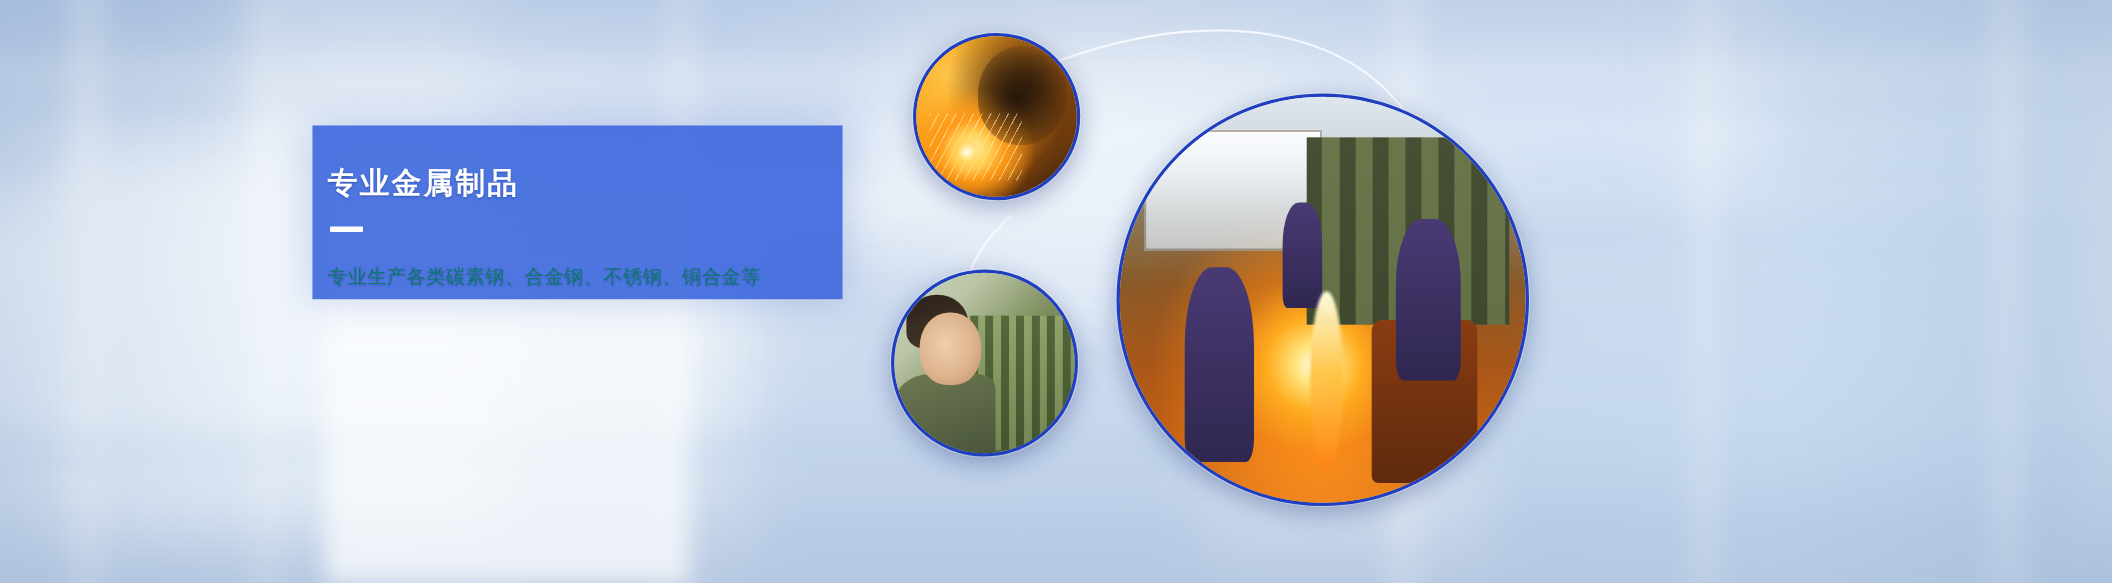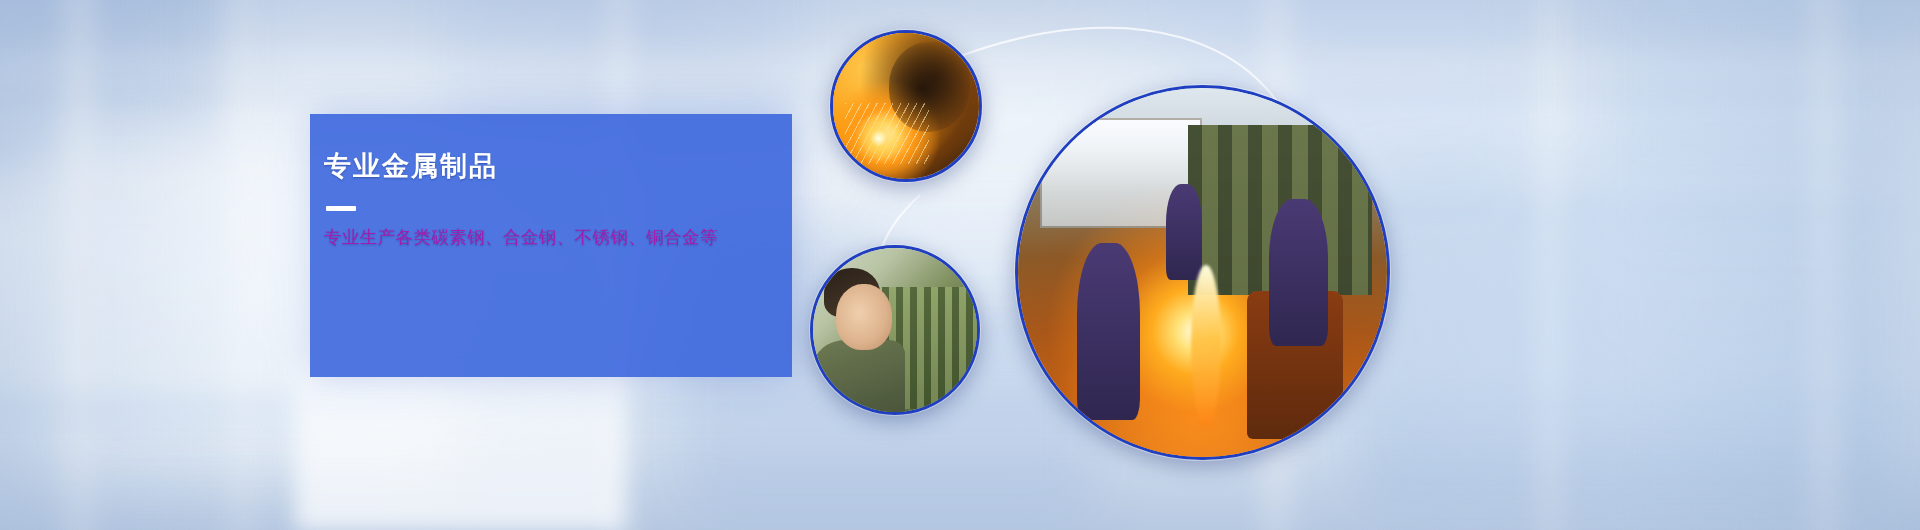--- a/index.html
+++ b/index.html
@@ -45,35 +45,35 @@
 
   
   .light-panel{
     position:absolute;left:296px;top:128px;width:328px;height:402px;
     background:linear-gradient(180deg, rgba(255,255,255,.34), rgba(255,255,255,.72));
     filter:blur(10px);
   }
 
   
   .blue-box{
-    position:absolute;left:310px;top:114px;width:482px;height:263px;
+    position:absolute;left:284px;top:114px;width:482px;height:158px;
     background:rgba(59,102,221,.90);
     box-shadow:0 0 36px rgba(40,80,190,.25);
   }
   .blue-box-inner{position:absolute;inset:0;padding:38px 0 0 14px;}
 
   .headline{
     color:#ffffff;font-size:27px;font-weight:700;letter-spacing:2px;
     line-height:1.1;margin:0 0 0 0;text-shadow:0 1px 2px rgba(10,30,90,.35);
   }
   .rule{
     width:30px;height:5px;background:#ffffff;margin:24px 0 0 2px;border-radius:1px;
   }
   .sub{
-    margin-top:12px;color:#a21caf;font-size:17.5px;line-height:1.62;
+    margin-top:26px;color:#0f766e;font-size:17.5px;line-height:1.62;
     letter-spacing:.4px;text-shadow:0 1px 2px rgba(10,30,90,.30);white-space:nowrap;
   }
   .sub div{margin:0;}
 
   
   .cluster{position:absolute;left:800px;top:0;width:1120px;height:530px;}
 
   .arc{position:absolute;left:0;top:0;width:1120px;height:530px;overflow:visible;}
 
   .circ{

